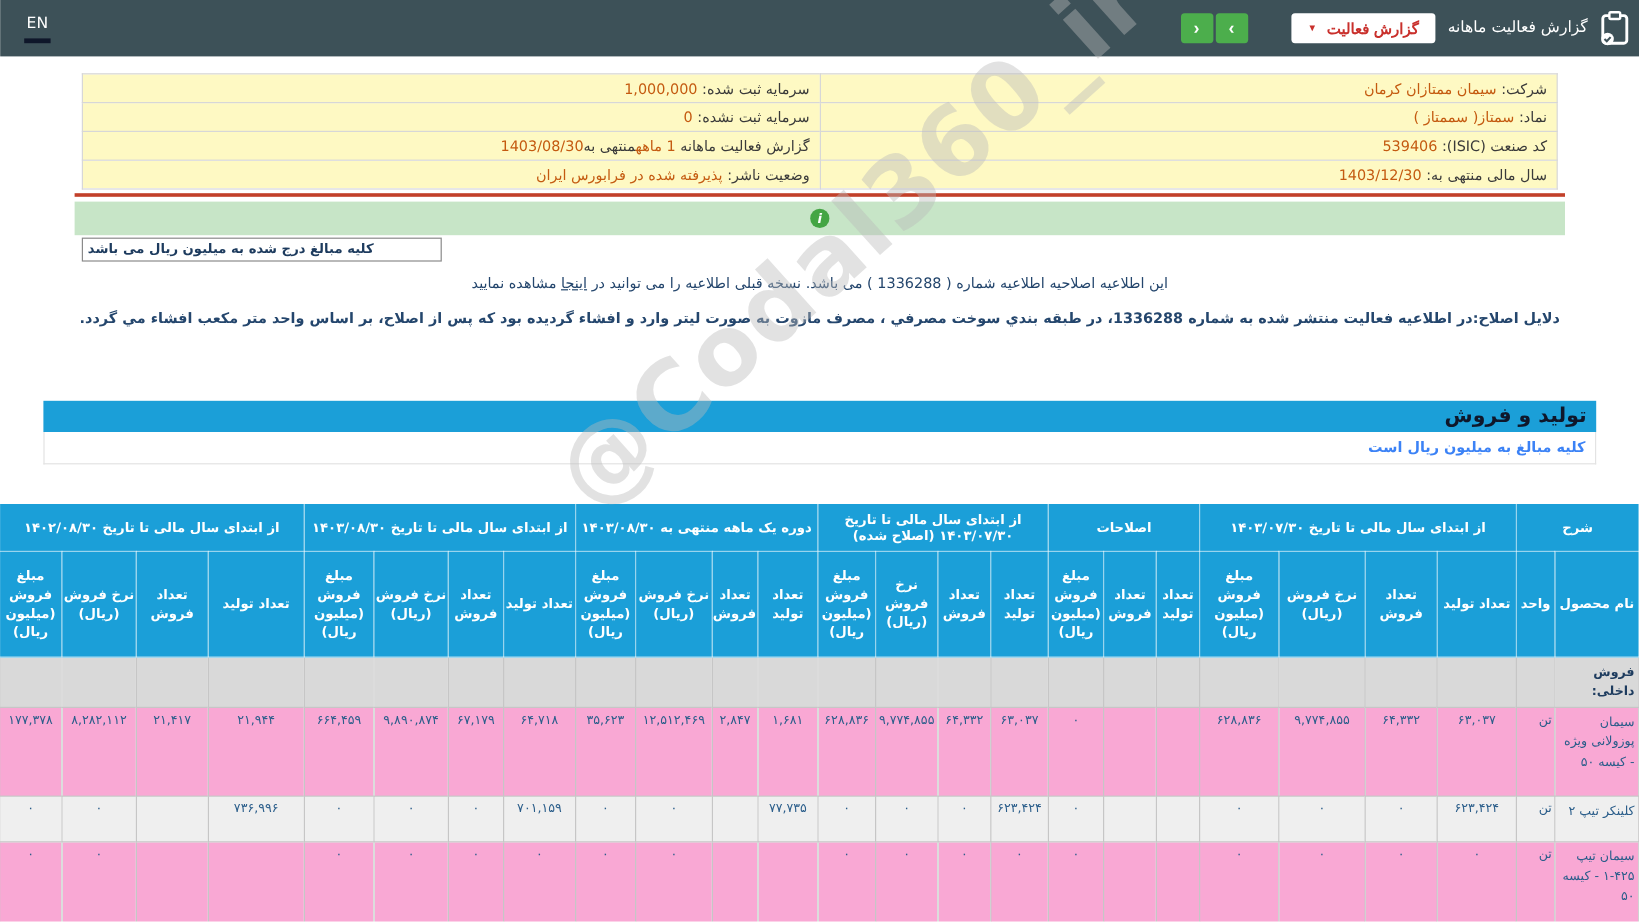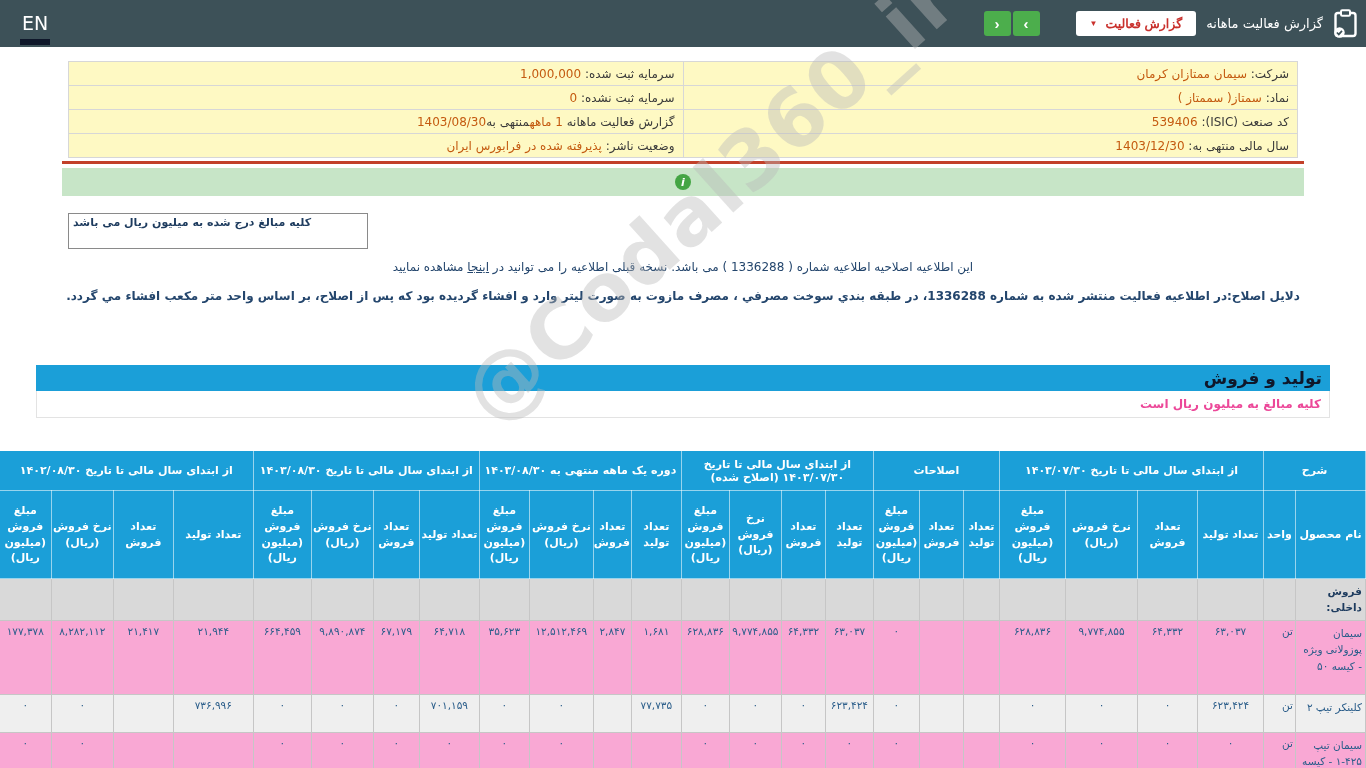--- a/index.html
+++ b/index.html
@@ -1,22 +1,22 @@
 <!DOCTYPE html>
 <html dir="rtl" lang="fa"><head>
 <meta charset="utf-8">
 <style>
   * { box-sizing: border-box; margin: 0; padding: 0; }
   html,body { width:1366px; height:768px; overflow:hidden; }
   body { font-family:"DejaVu Sans", sans-serif; background:#fff; position:relative; }
 
   
   .topbar { position:relative; height:47px; background:#3d5158; width:100%; }
-  .en-link { position:absolute; left:20px; top:12px; color:#fff; font-size:19px;
-             text-decoration:none; border-bottom:6px solid #0f172a; padding:0 2px 5px 2px; cursor:pointer; }
+  .en-link { position:absolute; left:20px; top:12px; color:#fff; font-size:13px;
+             text-decoration:none; border-bottom:4px solid #0f172a; padding:0 2px 5px 2px; cursor:pointer; }
   .topbar-right { position:absolute; right:8px; top:0; height:47px; display:flex; align-items:center; gap:10px; }
   .clip-icon { display:flex; align-items:center; }
   .tb-title { color:#fff; font-size:13px; }
   .report-btn { background:#fff; border:none; border-radius:3px; padding:5px 14px;
                 color:#c9302c; font-size:12.5px; font-weight:bold; display:flex; align-items:center; gap:8px; cursor:pointer; }
   .report-btn .caret { font-size:8px; color:#c9302c; }
   .navgrp { display:flex; gap:2px; margin-right:26px; }
   .navgrp button { width:27px; height:25px; background:#4cae4c; color:#fff; border:none; border-radius:3px;
                    font-size:15px; font-weight:bold; line-height:1; cursor:pointer; }
 
@@ -29,33 +29,33 @@
   .info-table .val { color:#c45a10; }
   .red-sep { margin:3px 62px 0 62px; height:3px; background:#c2402a; }
 
   
   .sig-banner { margin:4px 62px 0 62px; height:28px; background:#c7e5c7; display:flex;
                 align-items:center; justify-content:center; gap:8px; font-size:12.5px; color:#2f3b2f; }
   .info-dot { width:16px; height:16px; border-radius:50%; background:#44a544; color:#fff; font-size:11px;
               font-weight:bold; display:inline-flex; align-items:center; justify-content:center; font-style:italic; }
 
   
-  .unit-box { margin:17px 998px 0 68px; width:300px; height:36px; border:1px solid #8a8a8a;
+  .unit-box { margin:2px 998px 0 68px; width:300px; height:20px; border:1px solid #8a8a8a;
               font-size:11px; font-weight:bold; color:#1d3b5e; text-align:left; padding:2px 6px 0 4px; white-space:nowrap; }
 
   
   .amend1 { margin-top:11px; text-align:center; font-size:12px; color:#24466d; }
   .amend1 a { color:#24466d; text-decoration:underline; cursor:pointer; }
   .amend2 { margin-top:15px; text-align:center; font-size:12px; font-weight:bold; color:#24466d; }
 
   
   .section-bar { margin:62px 36px 0 36px; height:26px; background:#1b9fd8; color:#0f172a;
                  font-size:17px; font-weight:bold; display:flex; align-items:center; padding:0 8px; }
   .section-note { margin:0 36px; height:27px; border:1px solid #e3e3e3; border-top:none;
-                  font-size:12px; font-weight:bold; color:#ec4899; display:flex; align-items:center; padding:0 8px; }
+                  font-size:12px; font-weight:bold; color:#3b82f6; display:flex; align-items:center; padding:0 8px; }
 
   
   .prod-table { margin-top:32px; width:1366px; border-collapse:collapse; table-layout:fixed; }
   .prod-table th { background:#1b9fd8; color:#fff; font-weight:bold; font-size:11px;
                    border:1px solid rgba(255,255,255,.55); text-align:center; vertical-align:middle; padding:2px 1px; }
   .prod-table tr.grp th { height:40px; }
   .prod-table tr.sub th { height:88px; vertical-align:middle; line-height:1.45; }
   .prod-table td { border:1px solid #c6c6c6; font-size:10.5px; color:#2a5d8a; text-align:center;
                    vertical-align:top; padding:4px 1px 0 1px; overflow:hidden; }
   .prod-table td.name { text-align:right; padding-right:3px; line-height:1.55; }

